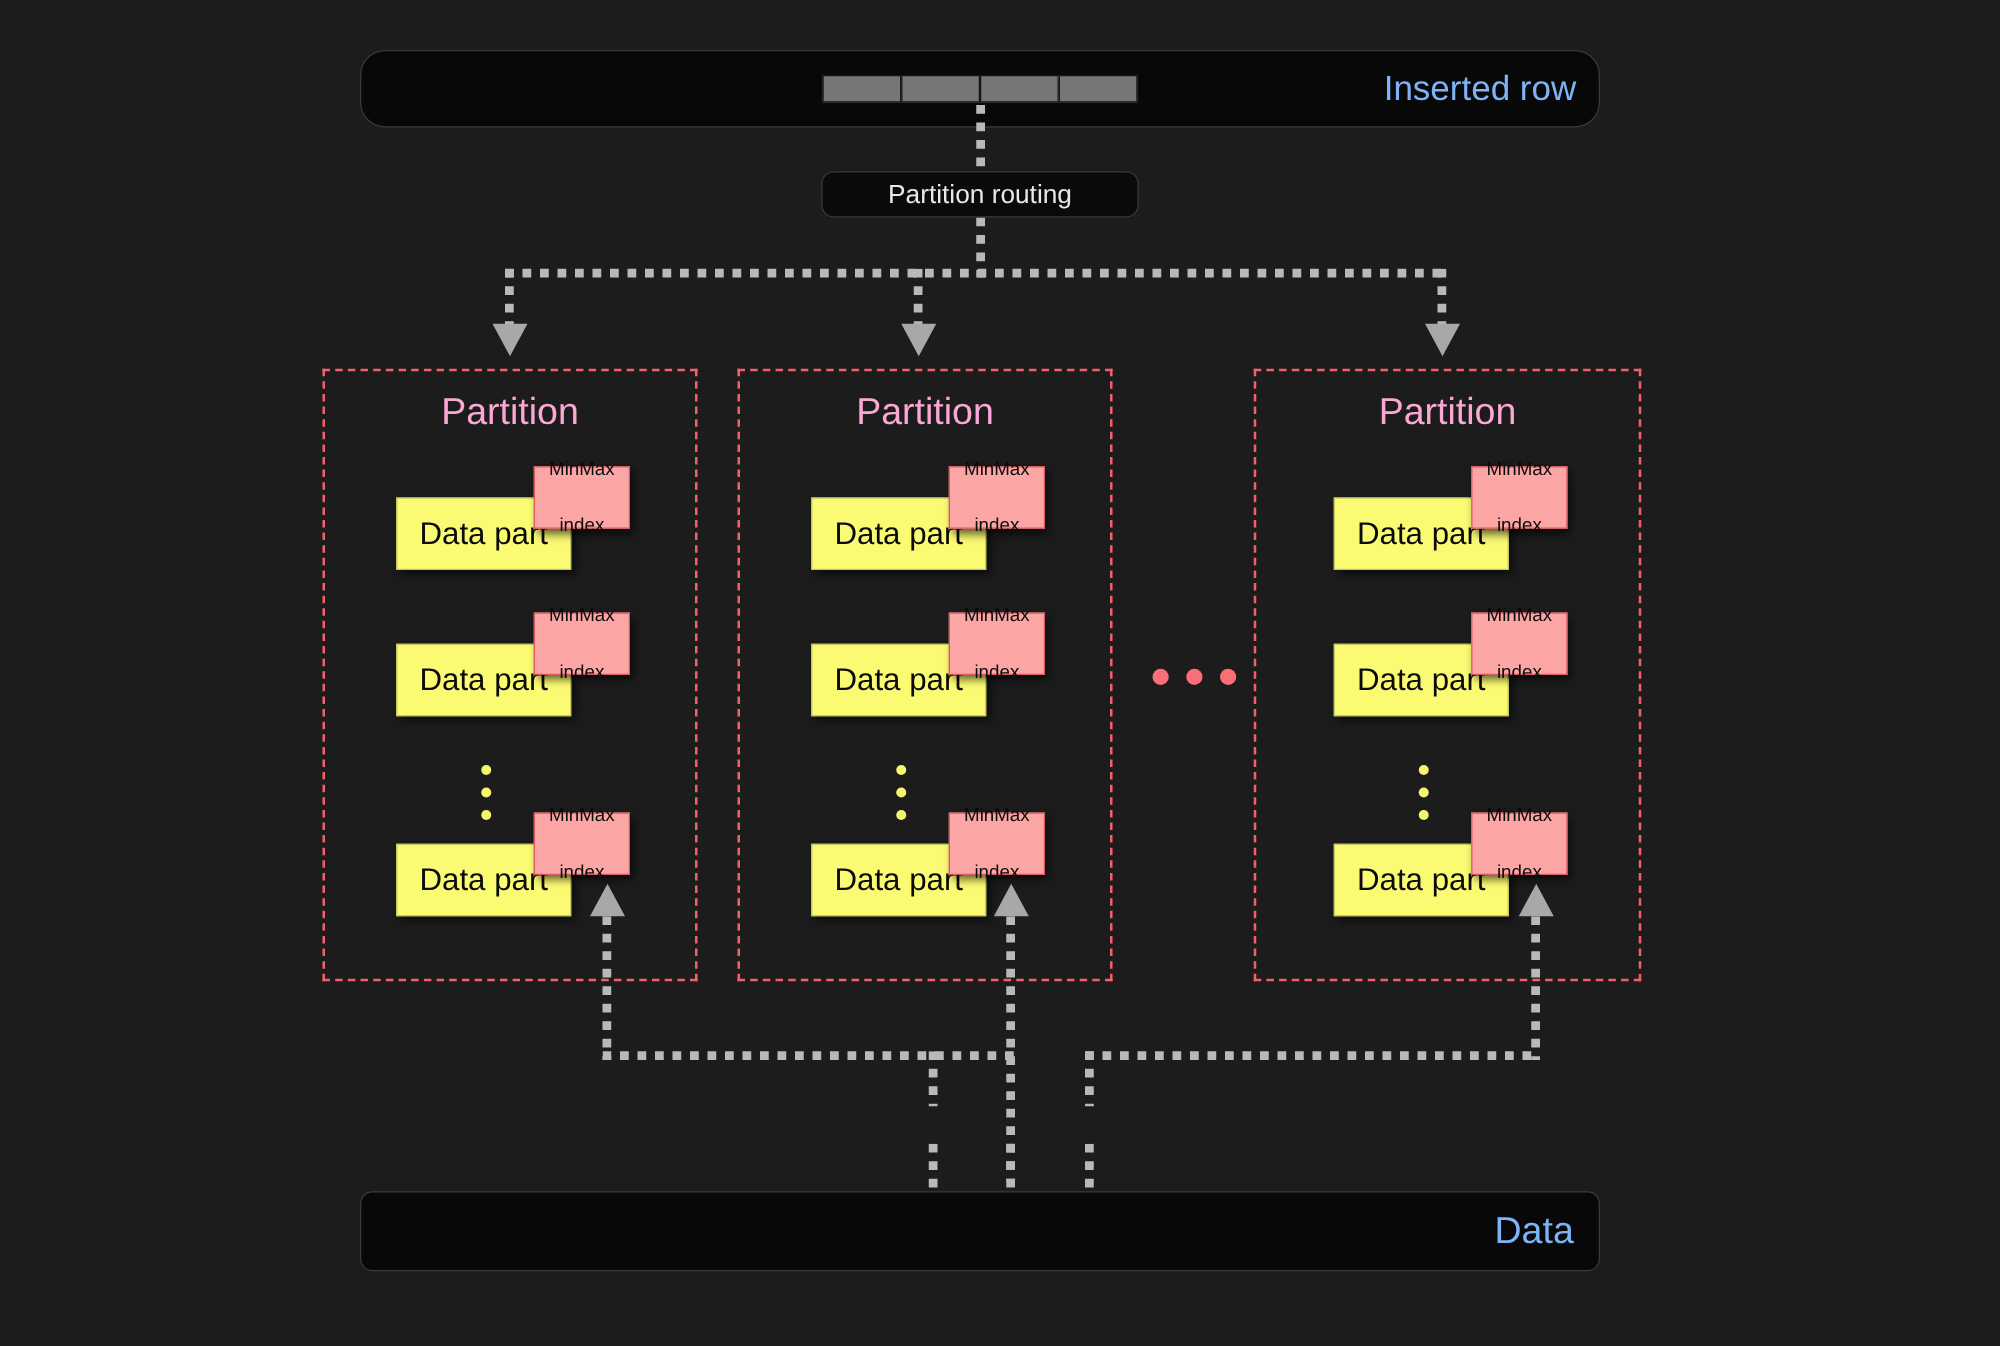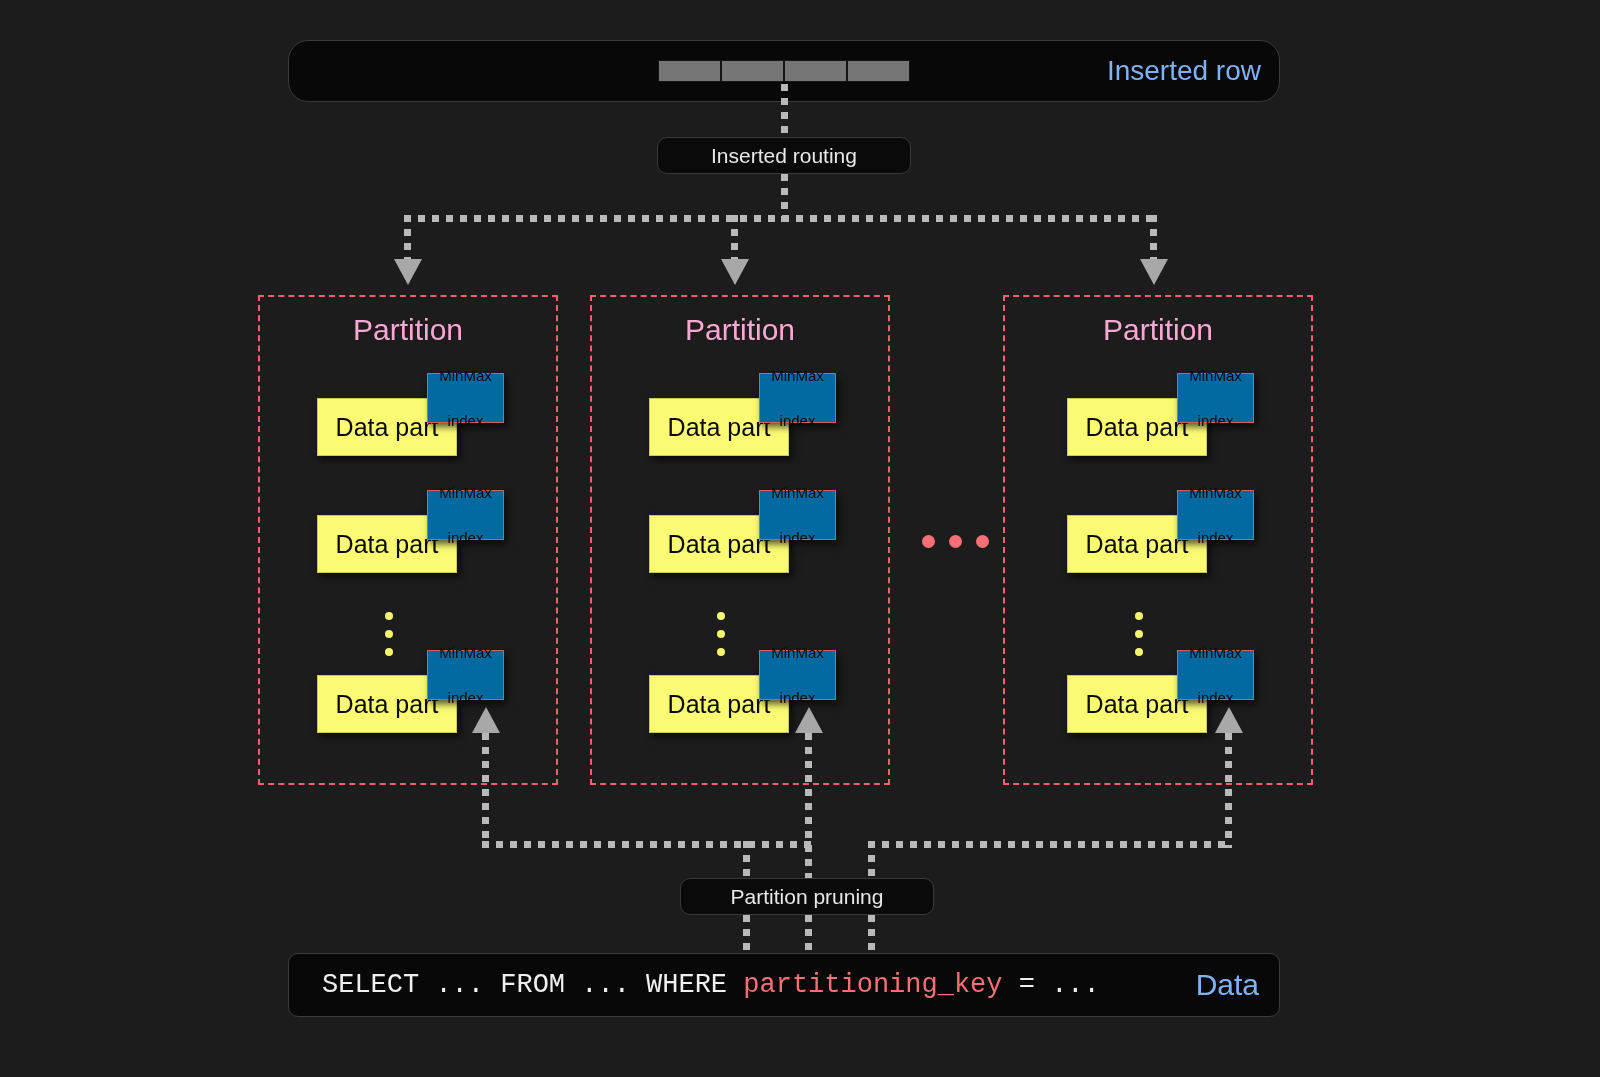--- a/index.html
+++ b/index.html
@@ -144,21 +144,21 @@
     justify-content: center;
     color: #0b0b0b;
     font-size: 25px;
     box-shadow: 3px 4px 7px rgba(0,0,0,0.65);
     z-index: 1;
   }
   .minmax {
     position: absolute;
     width: 77px;
     height: 50px;
-    background: #0369a1;
+    background: #fca5a5;
     border: 1px solid #d85a62;
     box-sizing: border-box;
     display: flex;
     flex-direction: column;
     align-items: center;
     justify-content: center;
     color: #0b0b0b;
     font-size: 15px;
     line-height: 1.15;
     box-shadow: 3px 4px 7px rgba(0,0,0,0.65);
@@ -234,21 +234,21 @@
       <div class="row-cell"></div>
       <div class="row-cell"></div>
       <div class="row-cell"></div>
       <div class="row-cell"></div>
     </div>
     <div class="inserted-row-label">Inserted row</div>
   </div>
 
   <div class="dot-v" style="left:781px; top:84px; height:56px;"></div>
 
-  <div class="pill pill-routing">Inserted routing</div>
+  <div class="pill pill-routing">Partition routing</div>
 
   <div class="dot-v" style="left:781px; top:174px; height:48px;"></div>
 
   <div class="dot-h" style="left:404px; top:215px; width:756px;"></div>
 
   <div class="dot-v" style="left:404px; top:215px; height:48px;"></div>
   <div class="arrow-down" style="left:394px; top:259px;"></div>
 
   <div class="dot-v" style="left:731px; top:215px; height:48px;"></div>
   <div class="arrow-down" style="left:721px; top:259px;"></div>
@@ -372,26 +372,22 @@
 
   <div class="arrow-up" style="left:1215px; top:707px;"></div>
   <div class="dot-v" style="left:1225px; top:733px; height:115px;"></div>
 
   <div class="dot-h" style="left:482px; top:841px; width:330px;"></div>
   <div class="dot-h" style="left:868px; top:841px; width:364px;"></div>
 
   <div class="dot-v" style="left:743px; top:841px; height:44px;"></div>
   <div class="dot-v" style="left:868px; top:841px; height:44px;"></div>
 
-  <div class="pill pill-pruning">Partition pruning</div>
 
   <div class="dot-v" style="left:743px; top:915px; height:40px;"></div>
   <div class="dot-v" style="left:805px; top:915px; height:40px;"></div>
   <div class="dot-v" style="left:868px; top:915px; height:40px;"></div>
 
   <div class="query-bar">
-    <div class="query-text">
-      <span>SELECT ... FROM ... WHERE </span><span class="key">partitioning_key</span><span> = ...</span>
-    </div>
     <div class="query-label">Data</div>
   </div>
 
 </div>
 
 </body></html>

